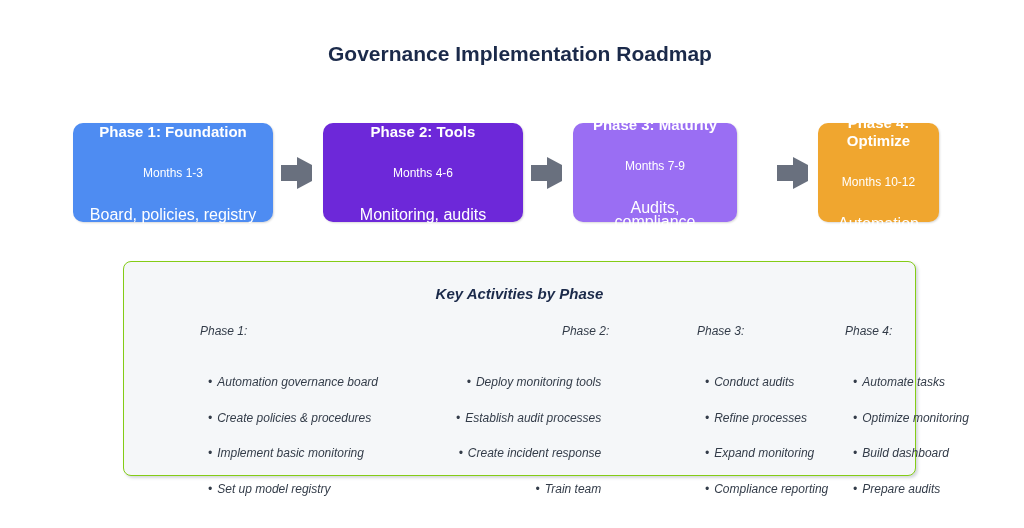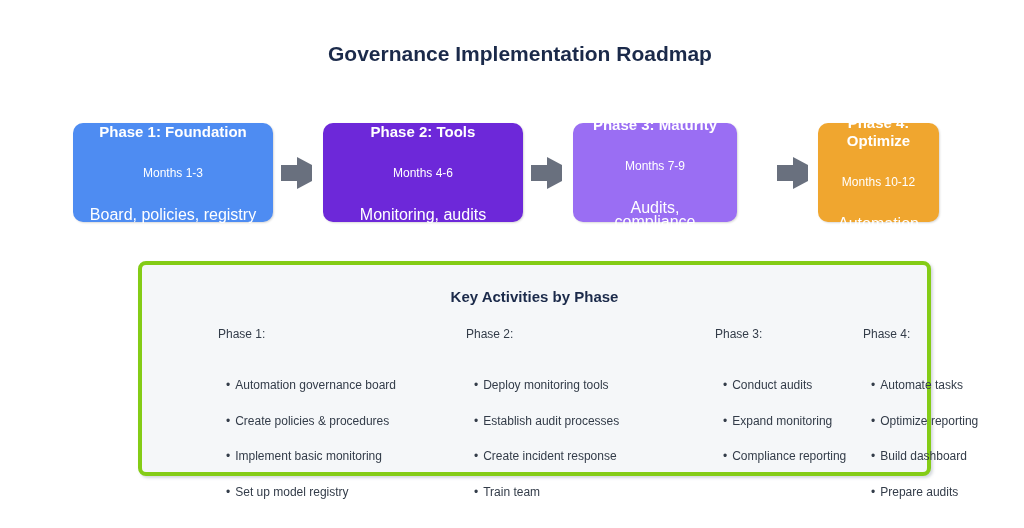--- a/index.html
+++ b/index.html
@@ -46,33 +46,34 @@
   .arrow .shaft { flex: 1; height: 3px; background: currentColor; }
   .arrow .head {
     width: 0; height: 0;
     border-top: 8px solid transparent;
     border-bottom: 8px solid transparent;
     border-left: 15px solid; 
   }
 
   
   .panel {
-    position: absolute; left: 130px; top: 253px;
+    position: absolute; left: 115px; top: 253px;
     width: 793px; height: 215px;
-    border: 4px solid #84cc16; border-radius: 8px;
+    border: 1px solid #84cc16; border-radius: 8px;
     box-shadow: 2px 2px 3px rgba(160,168,180,0.45);
+    font-style: italic;
   }
   .panel-title {
     position: absolute; top: 15px; left: 0; width: 100%;
     text-align: center;
     font-size: 15px; font-weight: bold; line-height: 18px;
   }
   .col { position: absolute; top: 46px; white-space: nowrap; margin-left: 12px; }
   .col-1 { left: 48px; }
-  .col-2 { left: 296px; }
+  .col-2 { left: 296px; text-align: right; }
   .col-3 { left: 545px; }
   .col-4 { left: 693px; }
   .col-heading { font-size: 12px; line-height: 14px; }
   .col ul { list-style: none; margin-top: 11px; }
   .col li { font-size: 12px; line-height: 19.7px; }
   .col li::before { content: "\2022"; margin-right: 5px; }
 </style>
 </head>
 <body>
 
@@ -139,29 +140,30 @@
         <li>Establish audit processes</li>
         <li>Create incident response</li>
         <li>Train team</li>
       </ul>
     </div>
 
     <div class="col col-3" style="color: rgb(51, 60, 73);">
       <div class="col-heading">Phase 3:</div>
       <ul>
         <li>Conduct audits</li>
+        <li>Refine processes</li>
         <li>Expand monitoring</li>
         <li>Compliance reporting</li>
       </ul>
     </div>
 
     <div class="col col-4" style="color: rgb(51, 60, 73);">
       <div class="col-heading">Phase 4:</div>
       <ul>
         <li>Automate tasks</li>
-        <li>Optimize reporting</li>
+        <li>Optimize monitoring</li>
         <li>Build dashboard</li>
         <li>Prepare audits</li>
       </ul>
     </div>
   </div>
 
 </div>
 
 </body></html>

